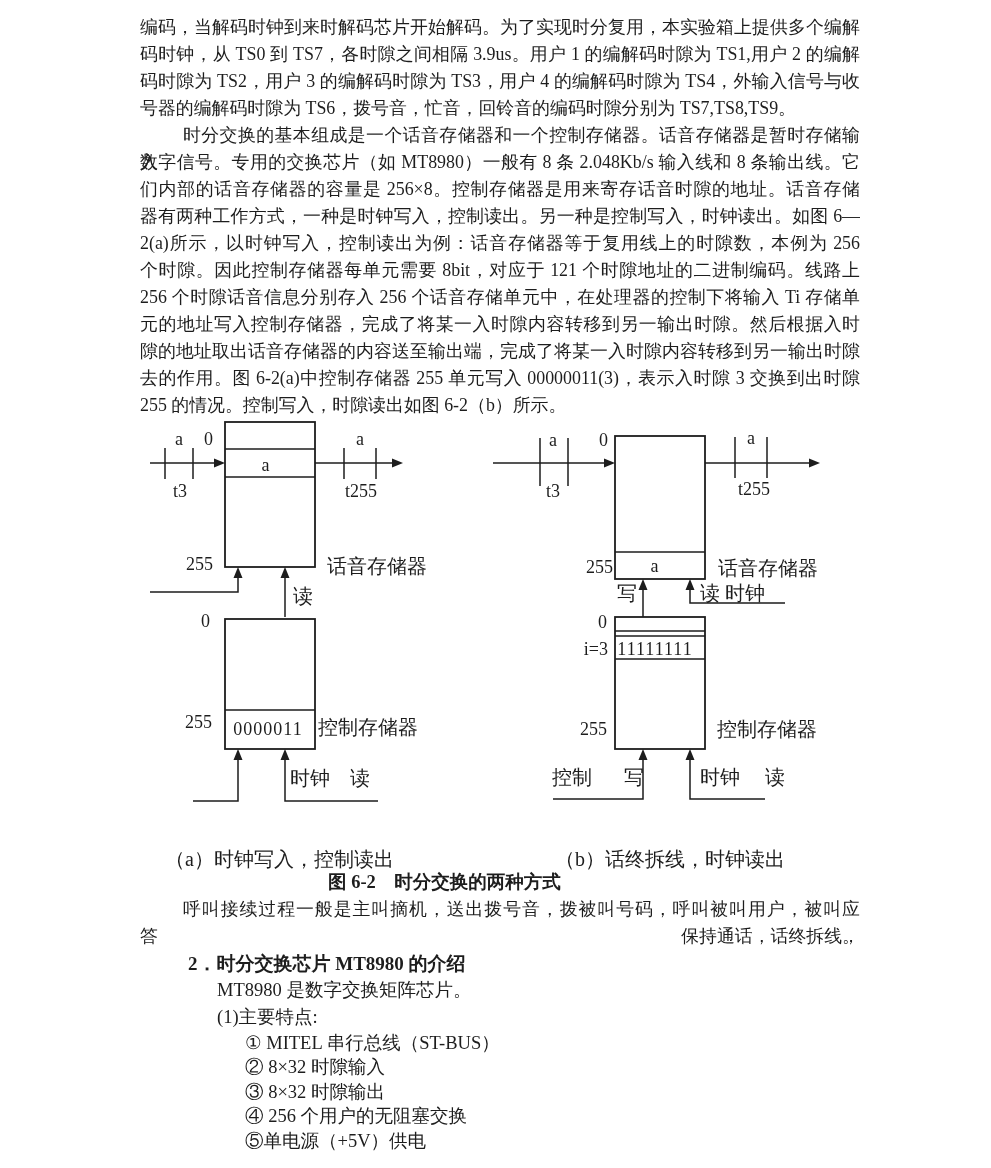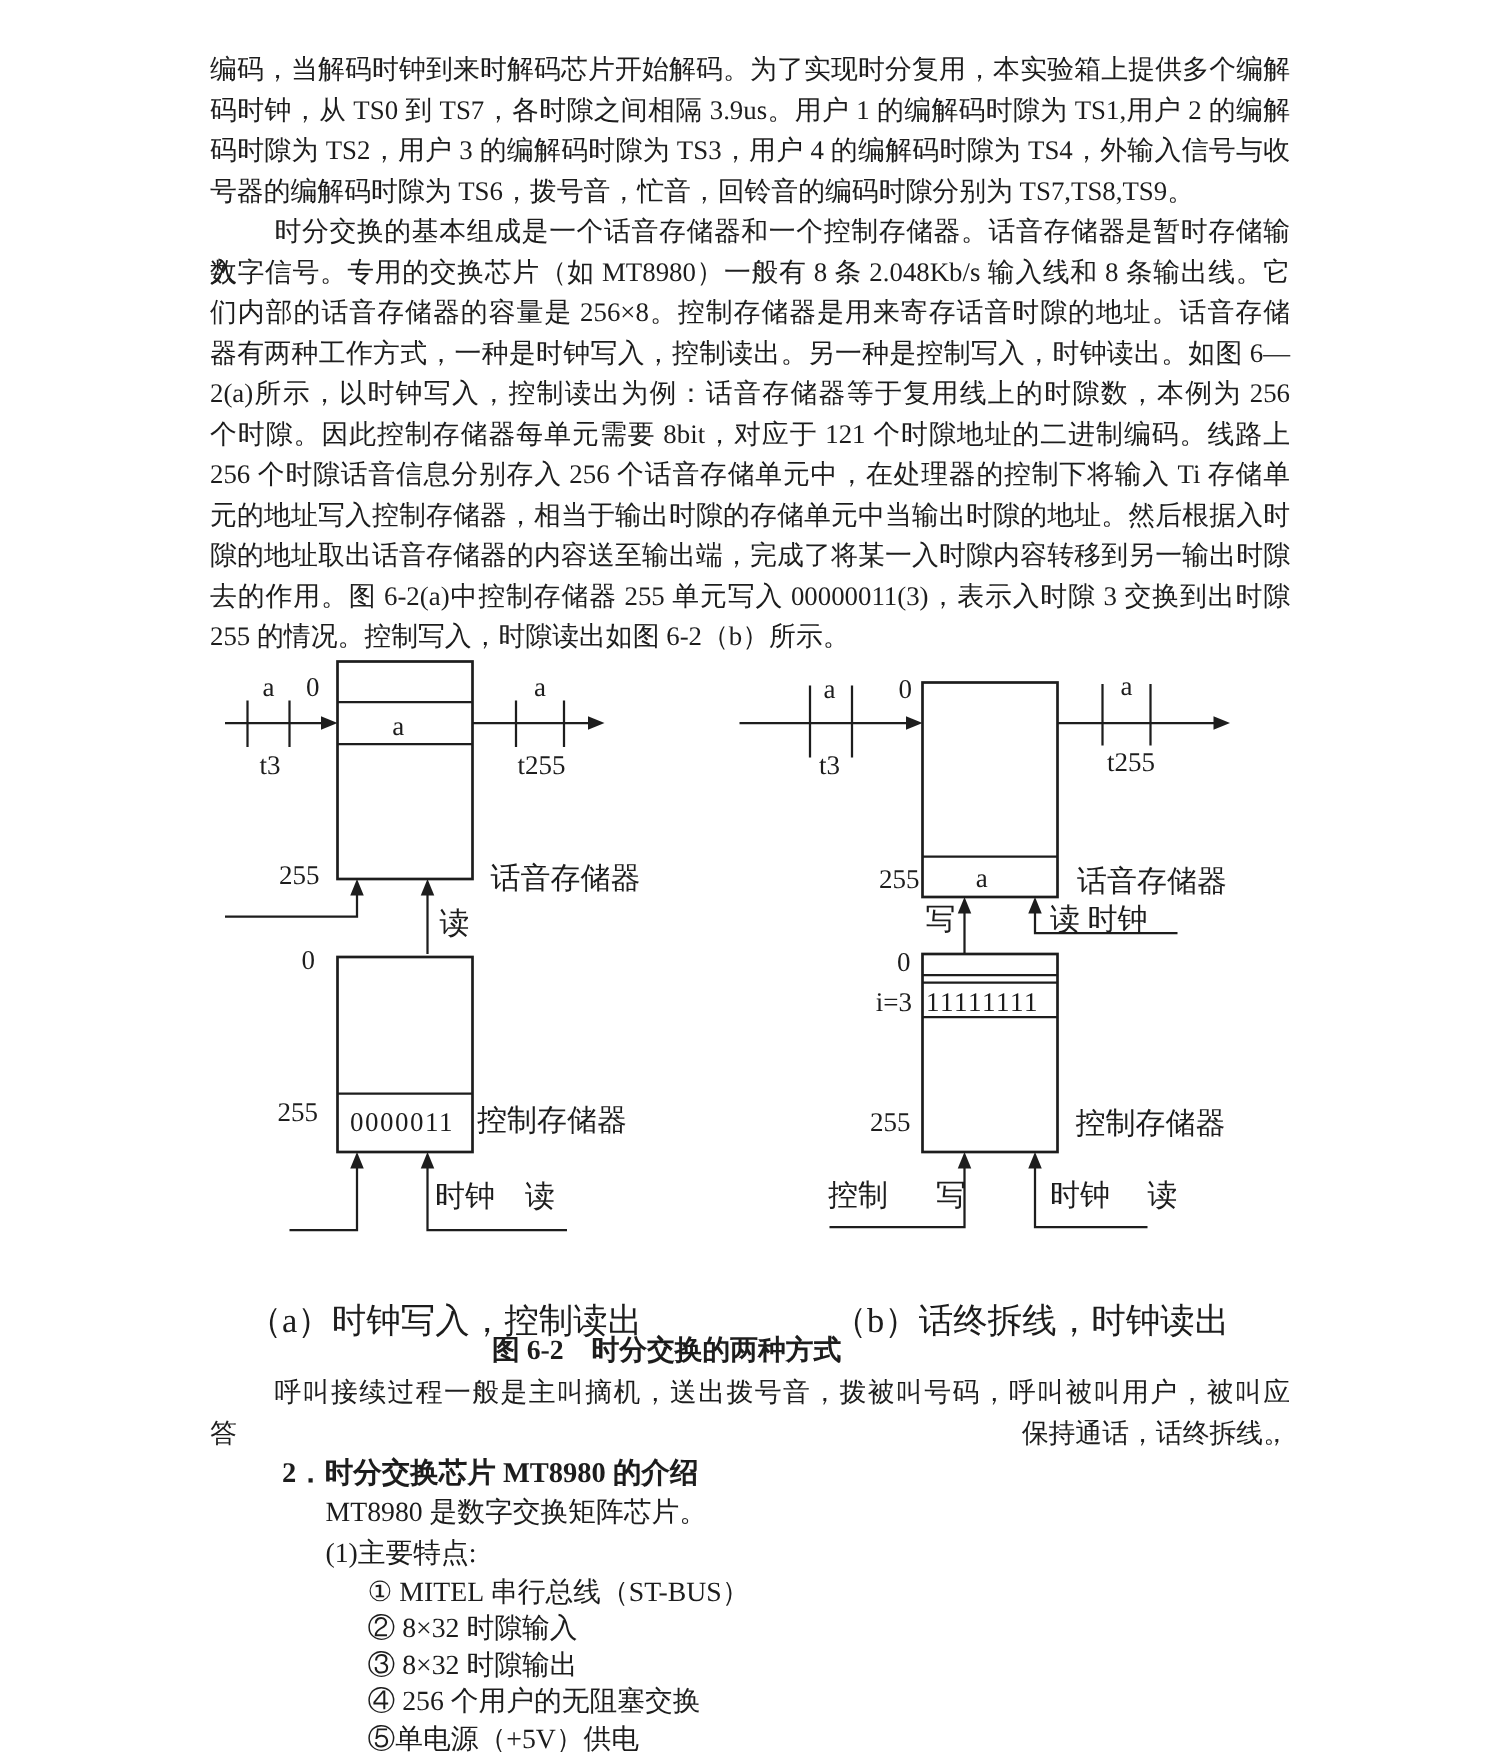--- a/index.html
+++ b/index.html
@@ -1,29 +1,29 @@
 <!DOCTYPE html>
 <html><head>
 <meta charset="utf-8">
 <style>
   html,body{margin:0;padding:0;}
   body{
     width:991px;height:1168px;overflow:hidden;background:#ffffff;
     font-family:"Liberation Serif","DejaVu Serif",serif;color:#1d1d1d;
   }
   .tb{margin-left:140px;width:720px;}
-  .tb1{padding-top:33px;}
+  .tb1{padding-top:14px;}
   .ln{font-size:17.9px;line-height:27px;height:27px;white-space:normal;}
   .j{text-align:justify;text-align-last:justify;}
   .e{text-align:left;}
   .ind{text-indent:43px;}
   .outdent{margin-left:-5px;text-align:right;}
   .figure{position:relative;height:426px;width:991px;}
   .figure svg{position:absolute;left:0;top:0;}
-  .captions{position:relative;height:25px;font-size:23px;}
+  .captions{position:relative;height:25px;font-size:20px;}
   .cap-a{position:absolute;left:165px;top:1px;}
   .cap-b{position:absolute;left:555px;top:1px;}
   .fig-title{height:26px;line-height:24px;font-size:18.5px;padding-left:328px;font-weight:bold;}
   .heading{margin-left:140px;padding-left:48px;font-weight:bold;font-size:19px;line-height:27px;height:27px;}
   .intro{margin-left:140px;padding-left:77px;font-size:18.5px;line-height:27px;height:27px;}
   .li{margin-left:140px;padding-left:105px;font-size:18.5px;line-height:24.4px;height:24.4px;}
   svg text{font-family:"Liberation Serif","DejaVu Serif",serif;fill:#1d1d1d;}
   svg .cjk{font-size:20px;}
   svg .num{font-size:18px;}
   svg .cell{font-size:18px;letter-spacing:1px;}
@@ -40,21 +40,21 @@
     <div class="ln j">码时钟，从 TS0 到 TS7，各时隙之间相隔 3.9us。用户 1 的编解码时隙为 TS1,用户 2 的编解</div>
     <div class="ln j">码时隙为 TS2，用户 3 的编解码时隙为 TS3，用户 4 的编解码时隙为 TS4，外输入信号与收</div>
     <div class="ln e">号器的编解码时隙为 TS6，拨号音，忙音，回铃音的编码时隙分别为 TS7,TS8,TS9。</div>
     <div class="ln j ind">时分交换的基本组成是一个话音存储器和一个控制存储器。话音存储器是暂时存储输入</div>
     <div class="ln j">数字信号。专用的交换芯片（如 MT8980）一般有 8 条 2.048Kb/s 输入线和 8 条输出线。它</div>
     <div class="ln j">们内部的话音存储器的容量是 256×8。控制存储器是用来寄存话音时隙的地址。话音存储</div>
     <div class="ln j">器有两种工作方式，一种是时钟写入，控制读出。另一种是控制写入，时钟读出。如图 6—</div>
     <div class="ln j">2(a)所示，以时钟写入，控制读出为例：话音存储器等于复用线上的时隙数，本例为 256</div>
     <div class="ln j">个时隙。因此控制存储器每单元需要 8bit，对应于 121 个时隙地址的二进制编码。线路上</div>
     <div class="ln j">256 个时隙话音信息分别存入 256 个话音存储单元中，在处理器的控制下将输入 Ti 存储单</div>
-    <div class="ln j">元的地址写入控制存储器，相当于输出时隙的存储单元中当输出时隙的地址。然后根据入时</div>
+    <div class="ln j">元的地址写入控制存储器，完成了将某一入时隙内容转移到另一输出时隙。然后根据入时</div>
     <div class="ln j">隙的地址取出话音存储器的内容送至输出端，完成了将某一入时隙内容转移到另一输出时隙</div>
     <div class="ln j">去的作用。图 6-2(a)中控制存储器 255 单元写入 00000011(3)，表示入时隙 3 交换到出时隙</div>
     <div class="ln e">255 的情况。控制写入，时隙读出如图 6-2（b）所示。</div>
   </div>
 
   <div class="figure">
     <svg width="991" height="426" viewBox="0 435 991 426">
 
       <g stroke-width="1.5">
 

